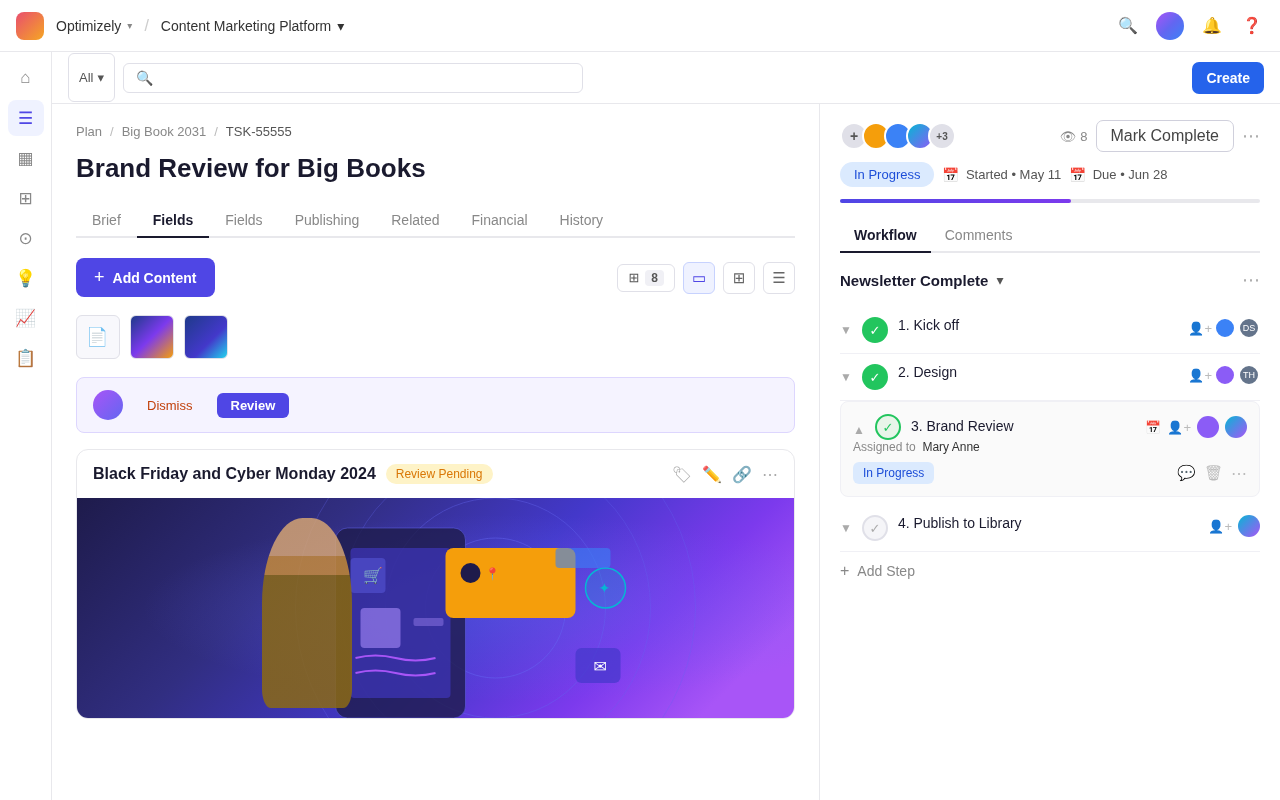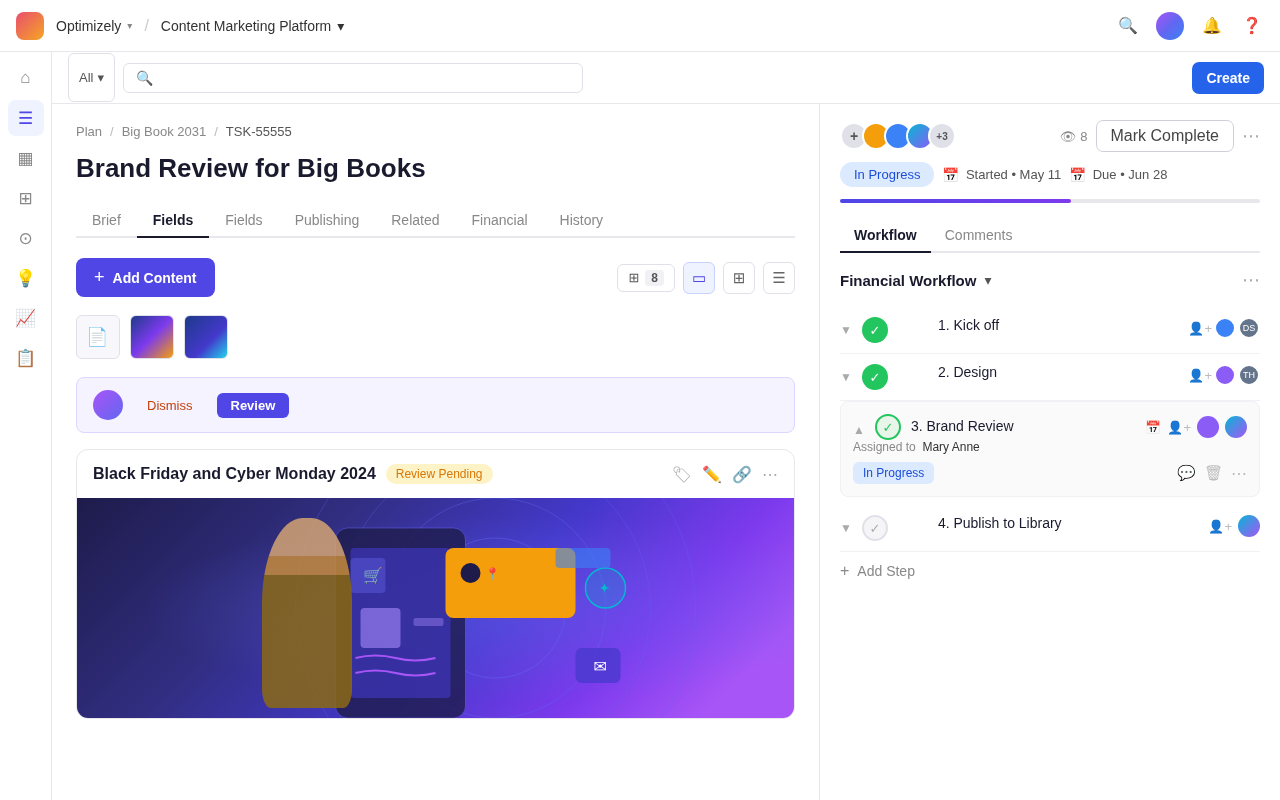--- a/index.html
+++ b/index.html
@@ -139,21 +139,21 @@
     .wf-more { margin-left: auto; color: #aaa; cursor: pointer; font-size: 18px; }
 
     
     .wf-step { display: flex; align-items: flex-start; gap: 10px; padding: 10px 0; border-bottom: 1px solid #f0f0f5; }
     .wf-step:last-child { border-bottom: none; }
     .step-toggle { color: #aaa; cursor: pointer; font-size: 12px; margin-top: 6px; }
     .step-check { width: 26px; height: 26px; border-radius: 50%; display: flex; align-items: center; justify-content: center; flex-shrink: 0; font-size: 13px; }
     .step-check.done { background: #22c55e; color: #fff; }
     .step-check.partial { background: #e8f5e9; border: 2px solid #22c55e; color: #22c55e; }
     .step-check.todo { background: #f5f5f8; border: 2px solid #e0e0e8; color: #aaa; }
-    .step-body { flex: 1; margin-left: 40px; }
+    .step-body { flex: 1; }
     .step-name { font-size: 14px; font-weight: 500; color: #1a1a2e; margin-bottom: 2px; }
     .step-status { display: inline-flex; align-items: center; gap: 6px; padding: 4px 10px; background: #dbeafe; color: #1d4ed8; border-radius: 6px; font-size: 12px; font-weight: 500; }
     .step-avatar { width: 22px; height: 22px; border-radius: 50%; border: 2px solid #fff; margin-left: -4px; }
     .step-avatar:first-child { margin-left: 0; }
     .step-right { display: flex; align-items: center; gap: 6px; margin-left: auto; }
 
     
     .wf-step-expanded { background: #fafafa; border-radius: 8px; padding: 12px; margin-bottom: 8px; border: 1px solid #f0f0f5; }
     .expanded-row { display: flex; align-items: center; gap: 10px; }
     .expanded-body { flex: 1; }
@@ -345,21 +345,21 @@
     <div class="progress-bar-wrap">
       <div class="progress-bar-fill"></div>
     </div>
 
     <div class="wf-tabs">
       <div class="wf-tab active">Workflow</div>
       <div class="wf-tab">Comments</div>
     </div>
 
     <div class="workflow-header">
-      <span class="workflow-title">Financial Workflow</span>
+      <span class="workflow-title">Newsletter Complete</span>
       <span class="wf-chevron">▾</span>
       <span class="wf-more">⋯</span>
     </div>
 
     <div class="wf-step">
       <span class="step-toggle">▼</span>
       <div class="step-check done">✓</div>
       <div class="step-body">
         <div class="step-name">1. Kick off</div>
       </div>

